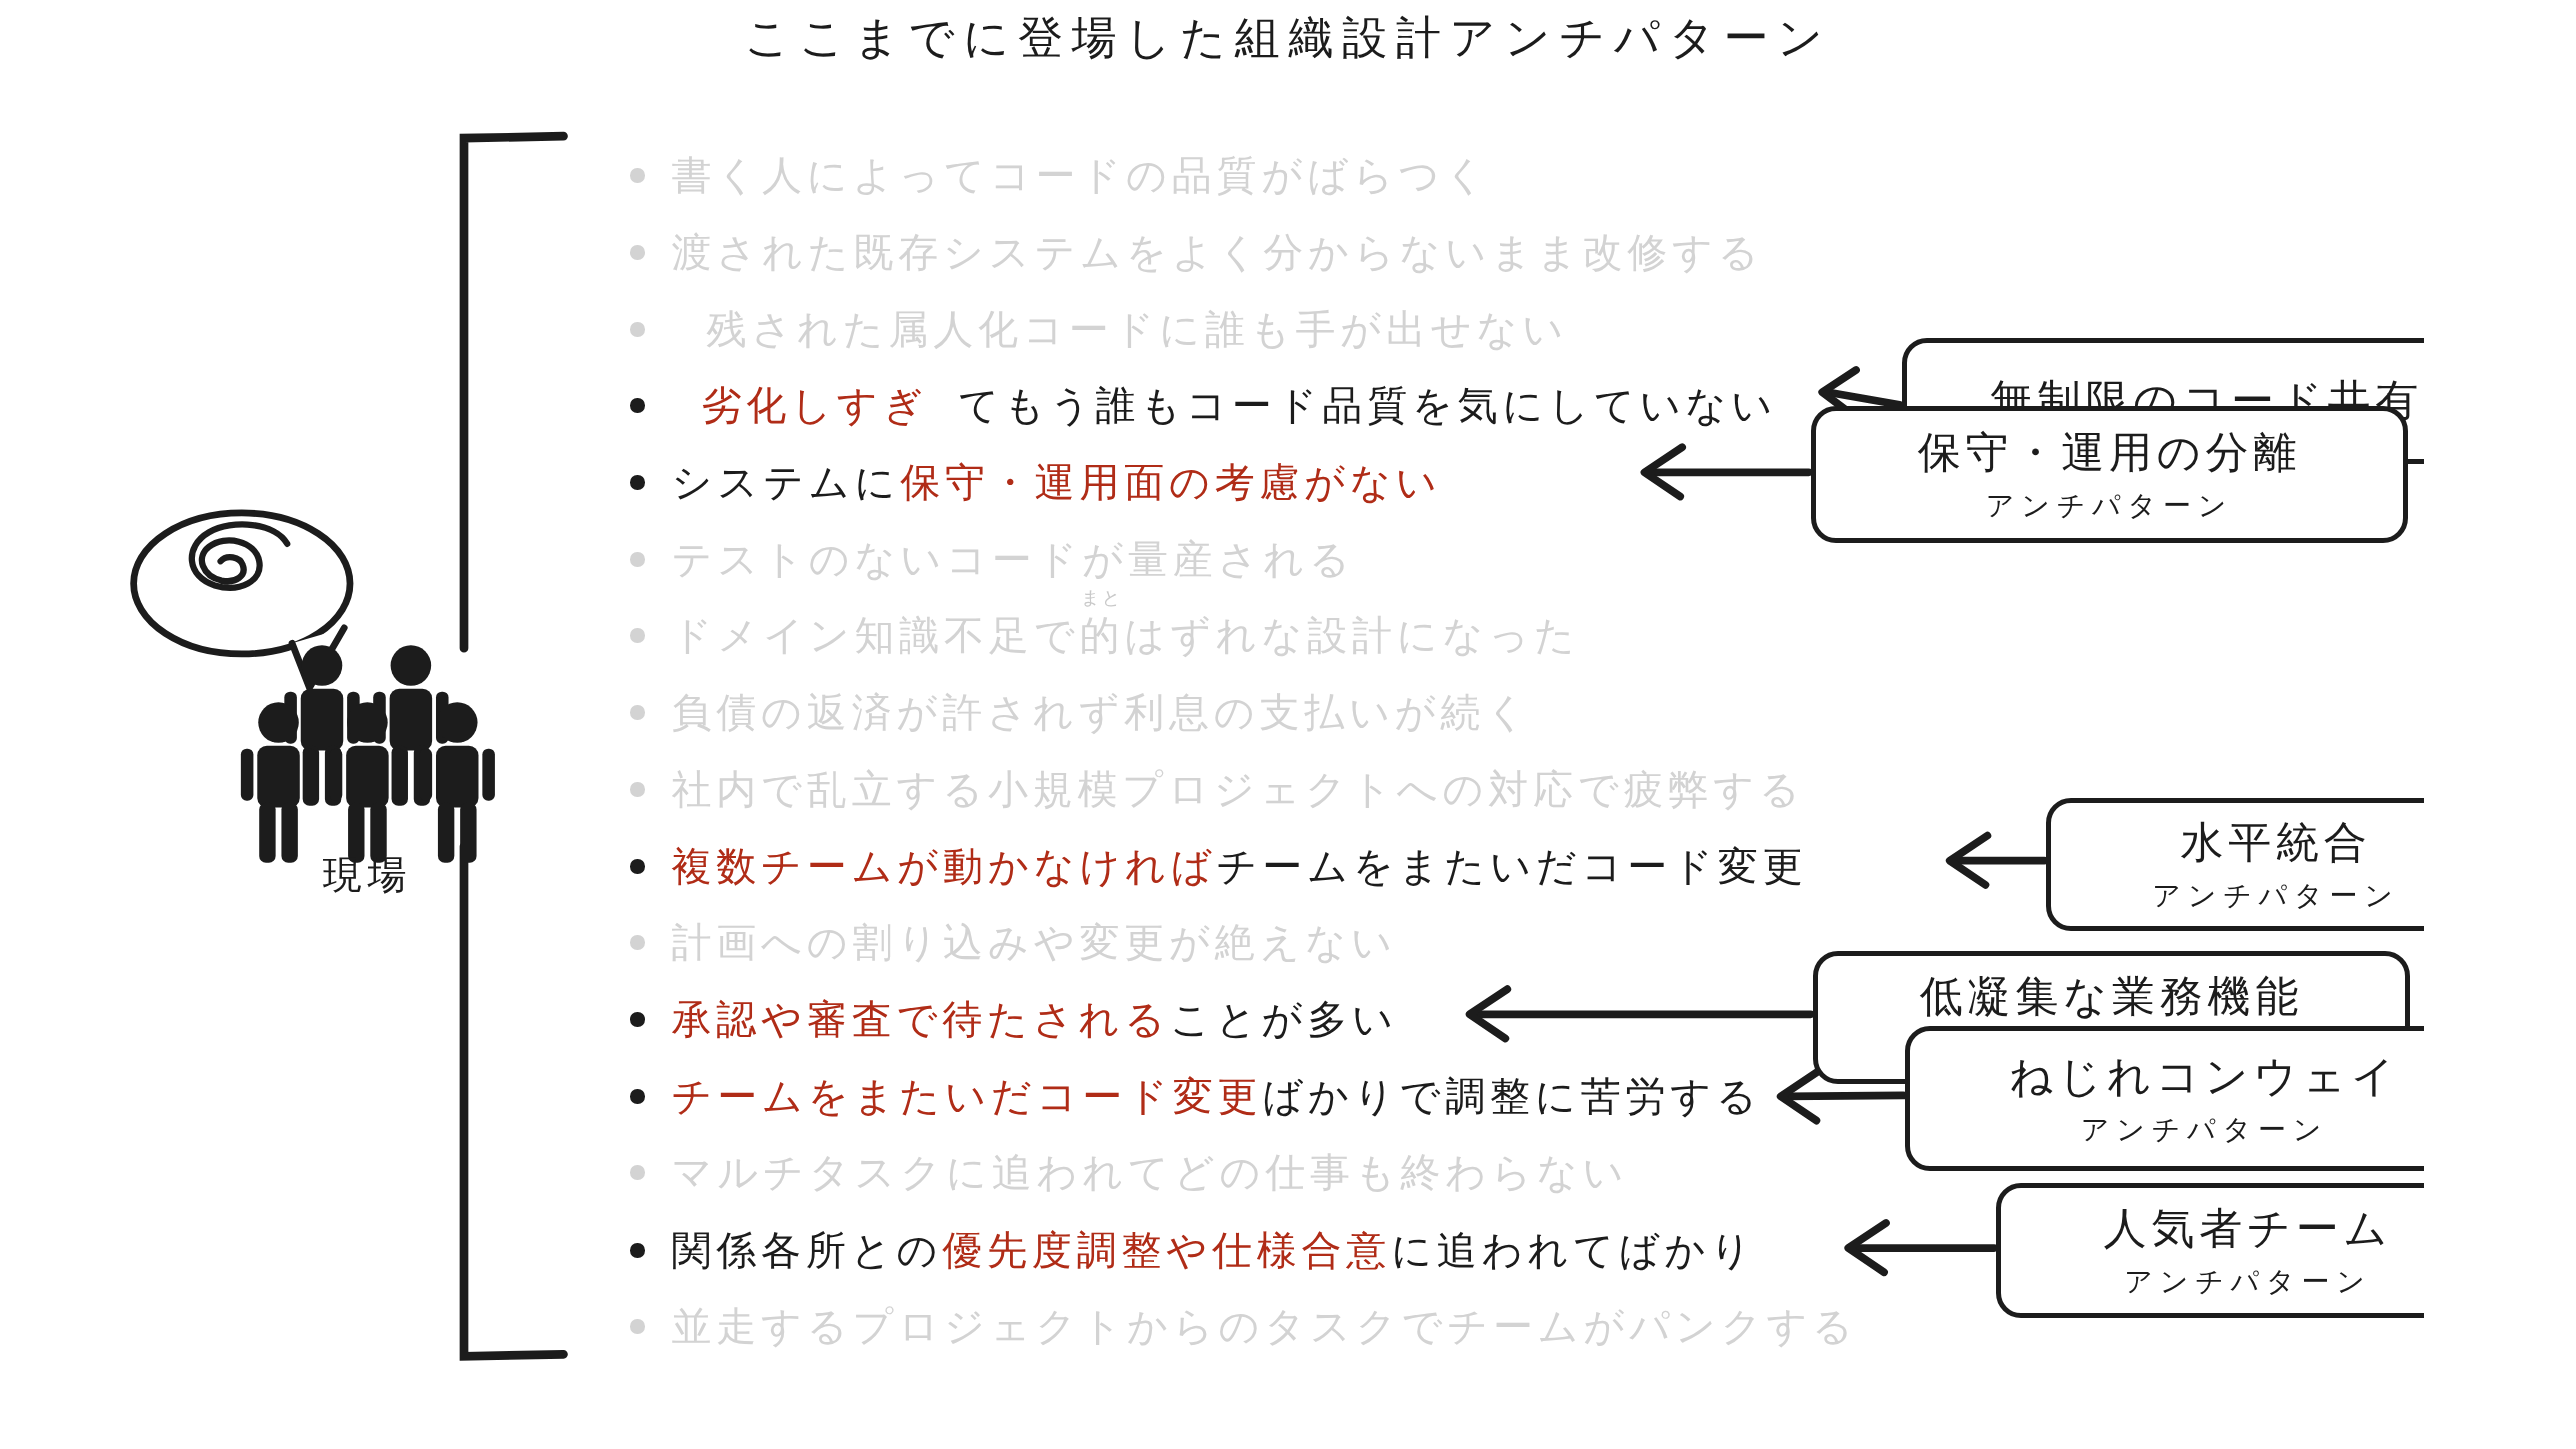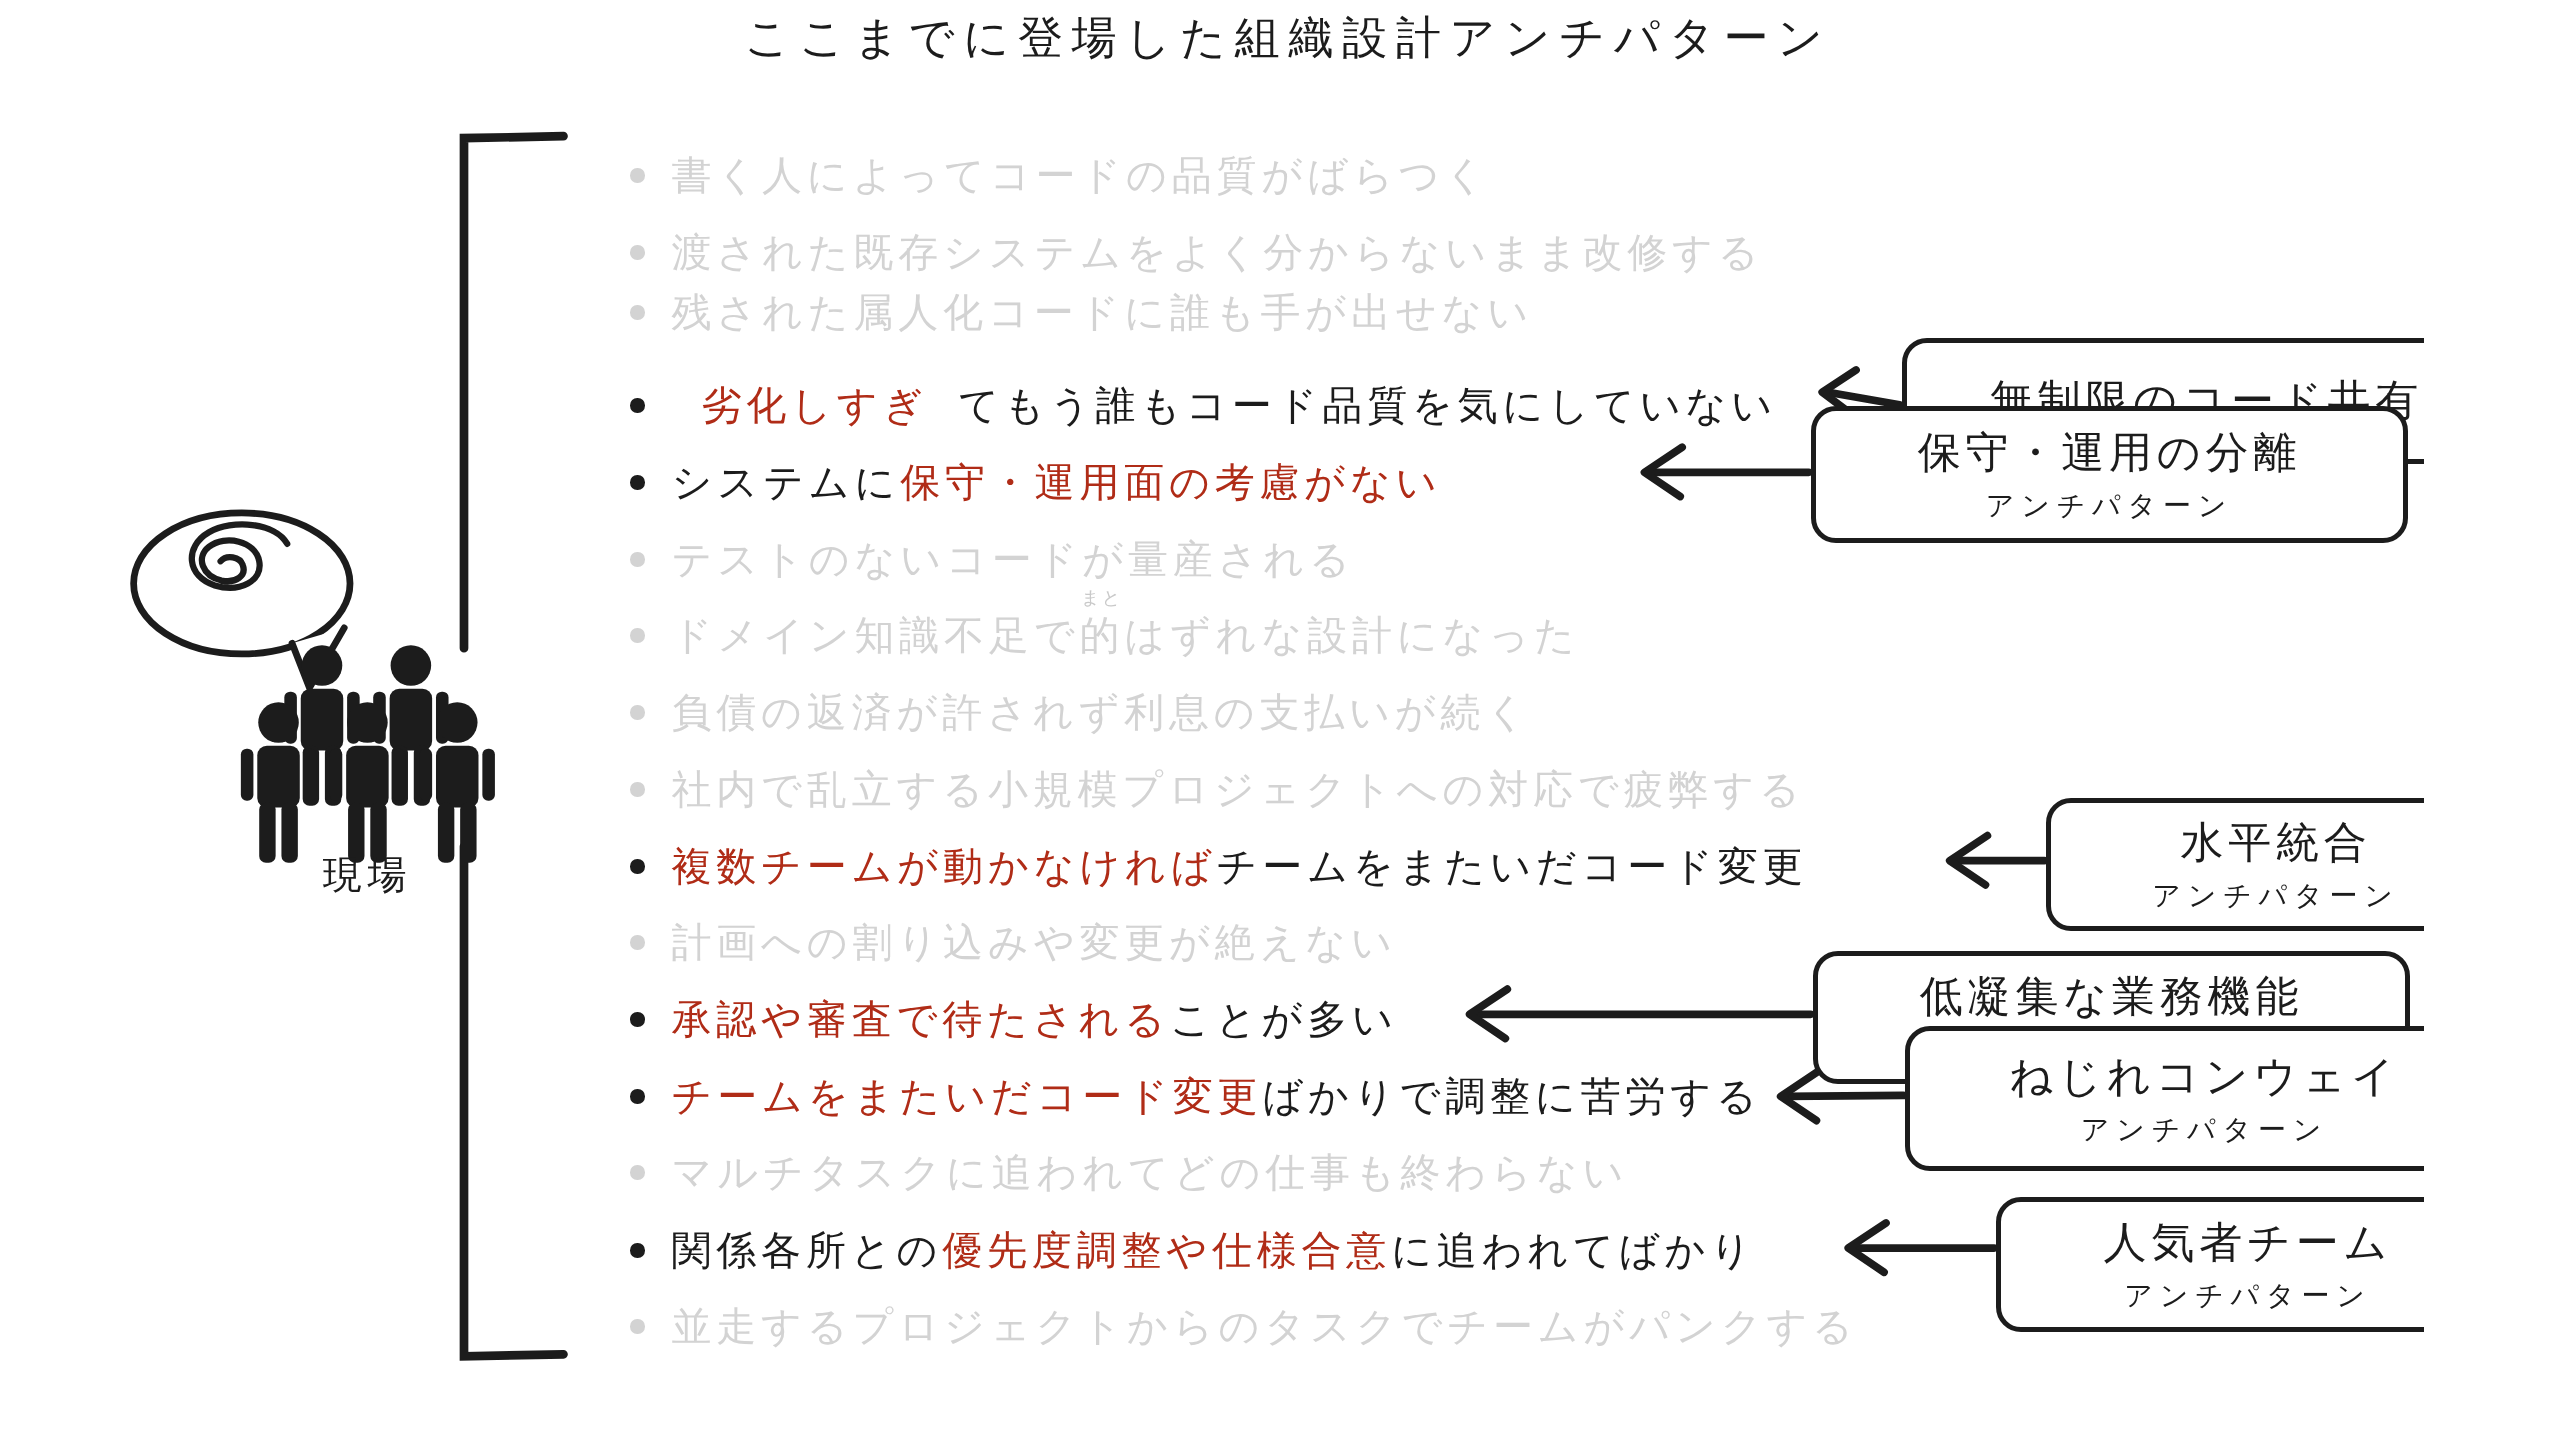--- a/index.html
+++ b/index.html
@@ -37,21 +37,21 @@
     display:flex; flex-direction:column; align-items:center; justify-content:center;
     text-align:center; box-sizing:border-box;
   }
   .callout .c-title { font-size:43px; letter-spacing:4.8px; color:#1c1c1c; }
   .callout .c-sub   { font-size:28px; letter-spacing:6.8px; color:#1c1c1c; margin-top:5.8px; }
   #box-1 { left:1902px; top:338px; width:609px; height:126px; }
   #box-2 { left:1811px; top:406px; width:597px; height:137px; }
   #box-3 { left:2046px; top:798px; width:460px; height:133px; }
   #box-4 { left:1813px; top:951px; width:597px; height:133px; justify-content:flex-start; padding-top:11.6px; }
   #box-5 { left:1905px; top:1026px; width:599px; height:145px; }
-  #box-6 { left:1996px; top:1183px; width:504px; height:135px;margin-top:14px; }
+  #box-6 { left:1996px; top:1183px; width:504px; height:135px; }
 </style>
 </head>
 <body>
 
 <div class="canvas">
 
   <div class="title">ここまでに登場した組織設計アンチパターン</div>
 
   <svg class="svg-layer" viewBox="0 0 2666 1500">
     <defs>
@@ -114,21 +114,21 @@
 
   <div class="list-layer" id="list-layer">
       <div class="list-row" style="top: 137px;">
         <span class="bullet bullet-gray"></span>
         <span class="seg seg-gray">書く人によってコードの品質がばらつく</span>
       </div>
       <div class="list-row" style="top: 214px;">
         <span class="bullet bullet-gray"></span>
         <span class="seg seg-gray">渡された既存システムをよく分からないまま改修する</span>
       </div>
-      <div class="list-row" style="top: 274px;">
+      <div class="list-row" style="top: 291px; gap: 35px;">
         <span class="bullet bullet-gray"></span>
         <span class="seg seg-gray">残された属人化コードに誰も手が出せない</span>
       </div>
       <div class="list-row" style="top: 367px; gap: 30px;">
         <span class="bullet bullet-black"></span>
         <span class="seg seg-red">劣化しすぎ</span>
         <span class="seg seg-black">てもう誰もコード品質を気にしていない</span>
       </div>
       <div class="list-row" style="top: 444px;">
         <span class="bullet bullet-black"></span>

